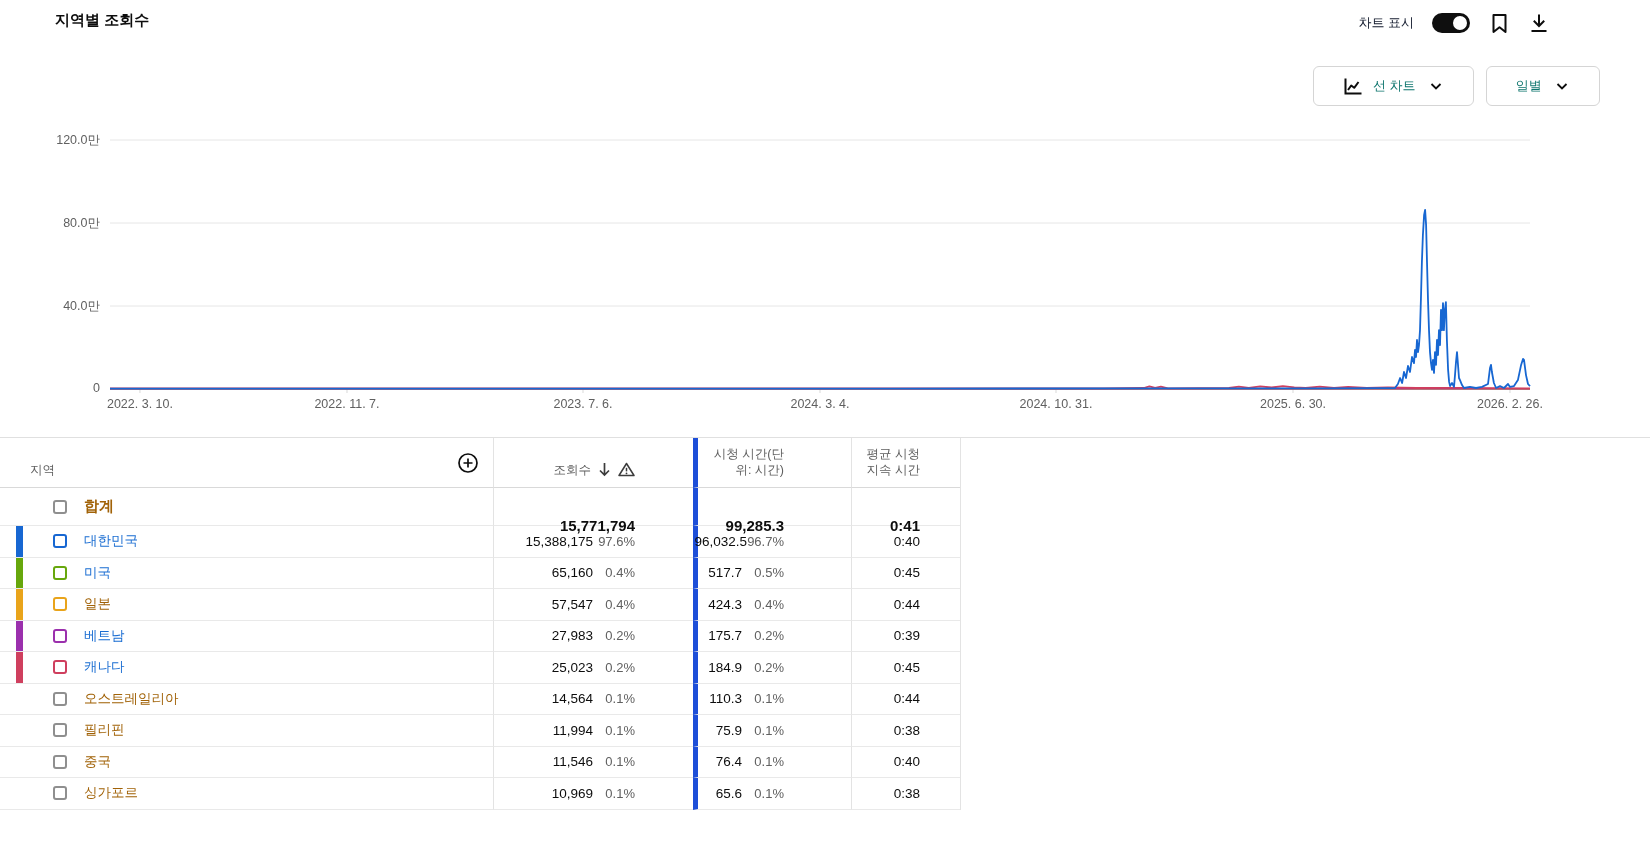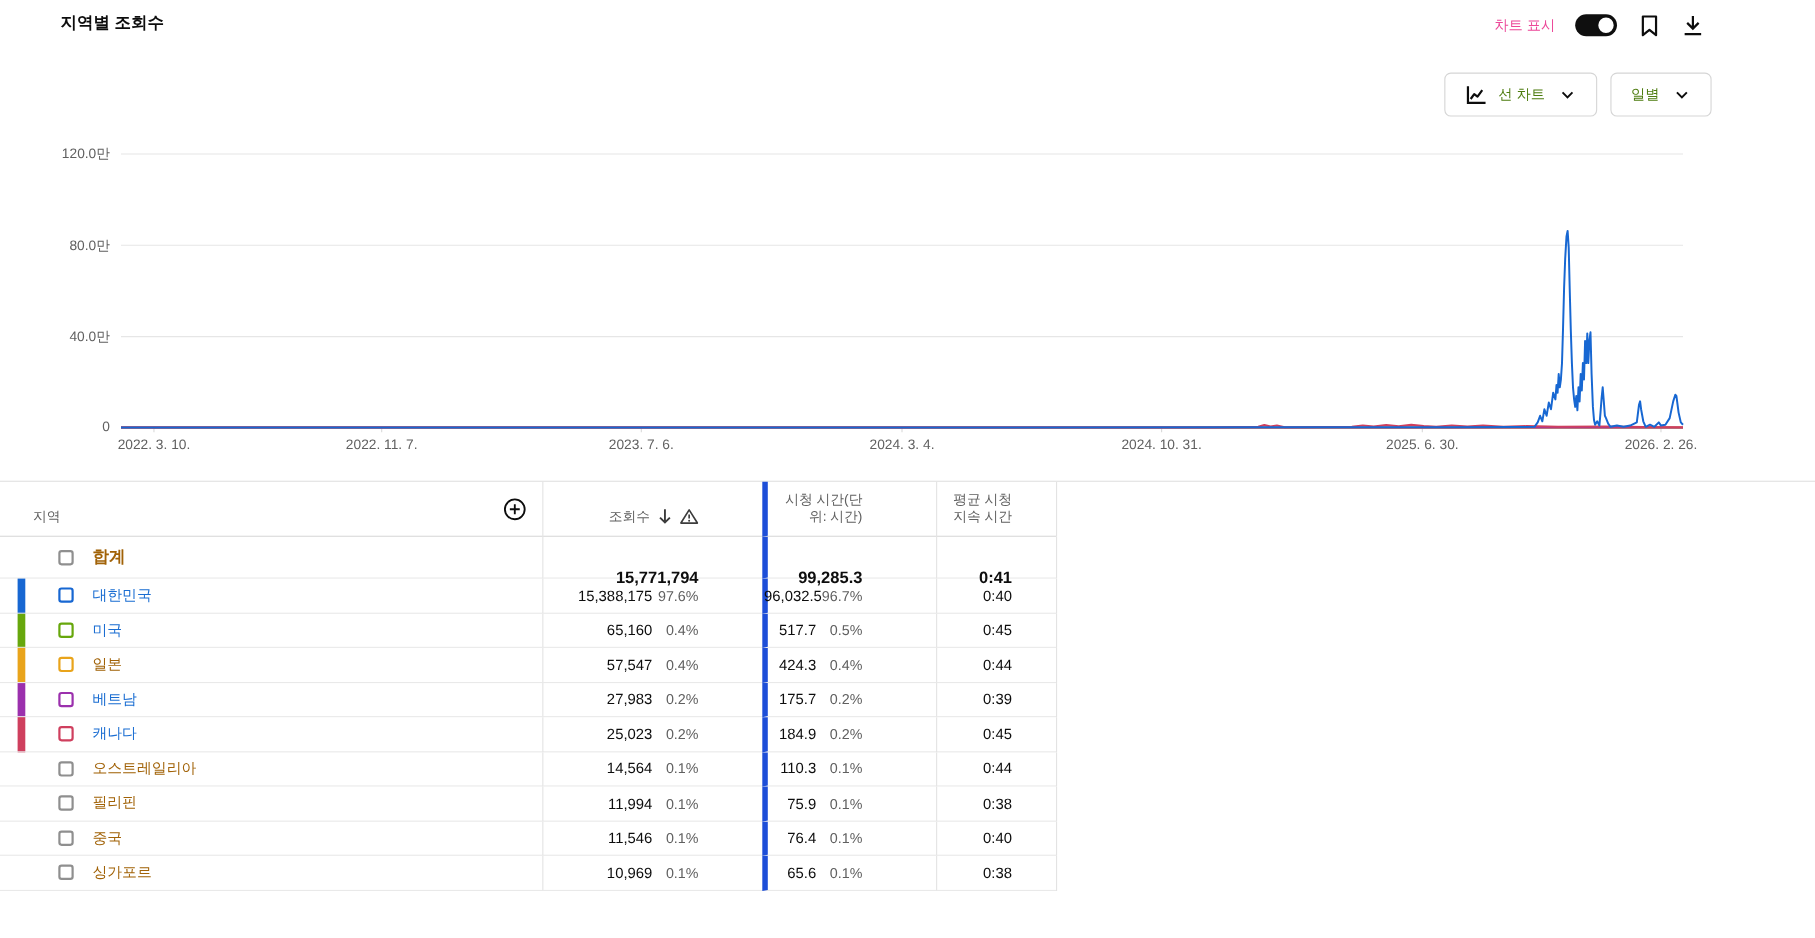--- a/index.html
+++ b/index.html
@@ -3,28 +3,28 @@
 <meta charset="utf-8">
 <style>
   * { margin:0; padding:0; box-sizing:border-box; }
   html,body { background:#fff; }
   body { width:1650px; height:853px; font-family:"Liberation Sans","DejaVu Sans",sans-serif; color:#0d0d0d; overflow:hidden; }
   .root { position:relative; width:1650px; height:753px; background:#fff; }
 
   
   .page-title { position:absolute; left:55px; top:11px; font-size:15px; font-weight:700; color:#0d0d0d; }
   .topright { position:absolute; right:100px; top:12px; display:flex; align-items:center; gap:18px; }
-  .toggle-label { font-size:13px; color:#ec4899; }
+  .toggle-label { font-size:13px; color:#0f172a; }
   .toggle { position:relative; width:38px; height:20px; border-radius:10px; background:#0f0f0f; cursor:pointer; }
   .toggle .knob { position:absolute; right:1px; top:1px; width:18px; height:18px; border-radius:50%; background:#fff; border:2px solid #0f0f0f; }
   .iconbtn { width:22px; height:22px; display:flex; align-items:center; justify-content:center; cursor:pointer; }
 
   
   .controls { position:absolute; top:66px; left:1313px; display:flex; gap:12px; }
-  .selbtn { display:flex; align-items:center; gap:10px; height:40px; padding:0 18px; border:1px solid #d5d5d5; border-radius:6px; background:#fff; font-size:13px; color:#4d7c0f; cursor:pointer; white-space:nowrap; }
+  .selbtn { display:flex; align-items:center; gap:10px; height:40px; padding:0 29px; border:1px solid #d5d5d5; border-radius:6px; background:#fff; font-size:13px; color:#0f766e; cursor:pointer; white-space:nowrap; }
   .selbtn .chev { margin-left:2px; }
 
   
   .chart-area { position:absolute; left:0; top:0; width:1650px; height:437px; }
   #chart-svg { position:absolute; left:0; top:0; }
   .gridline { stroke:#e6e6e6; stroke-width:1; }
   .xtick { stroke:#d9d9d9; stroke-width:1; }
   .y-label { position:absolute; left:10px; width:90px; text-align:right; font-size:12.5px; color:#606060; }
   .x-label { position:absolute; top:397px; width:120px; text-align:center; font-size:12.5px; color:#606060; }
 

